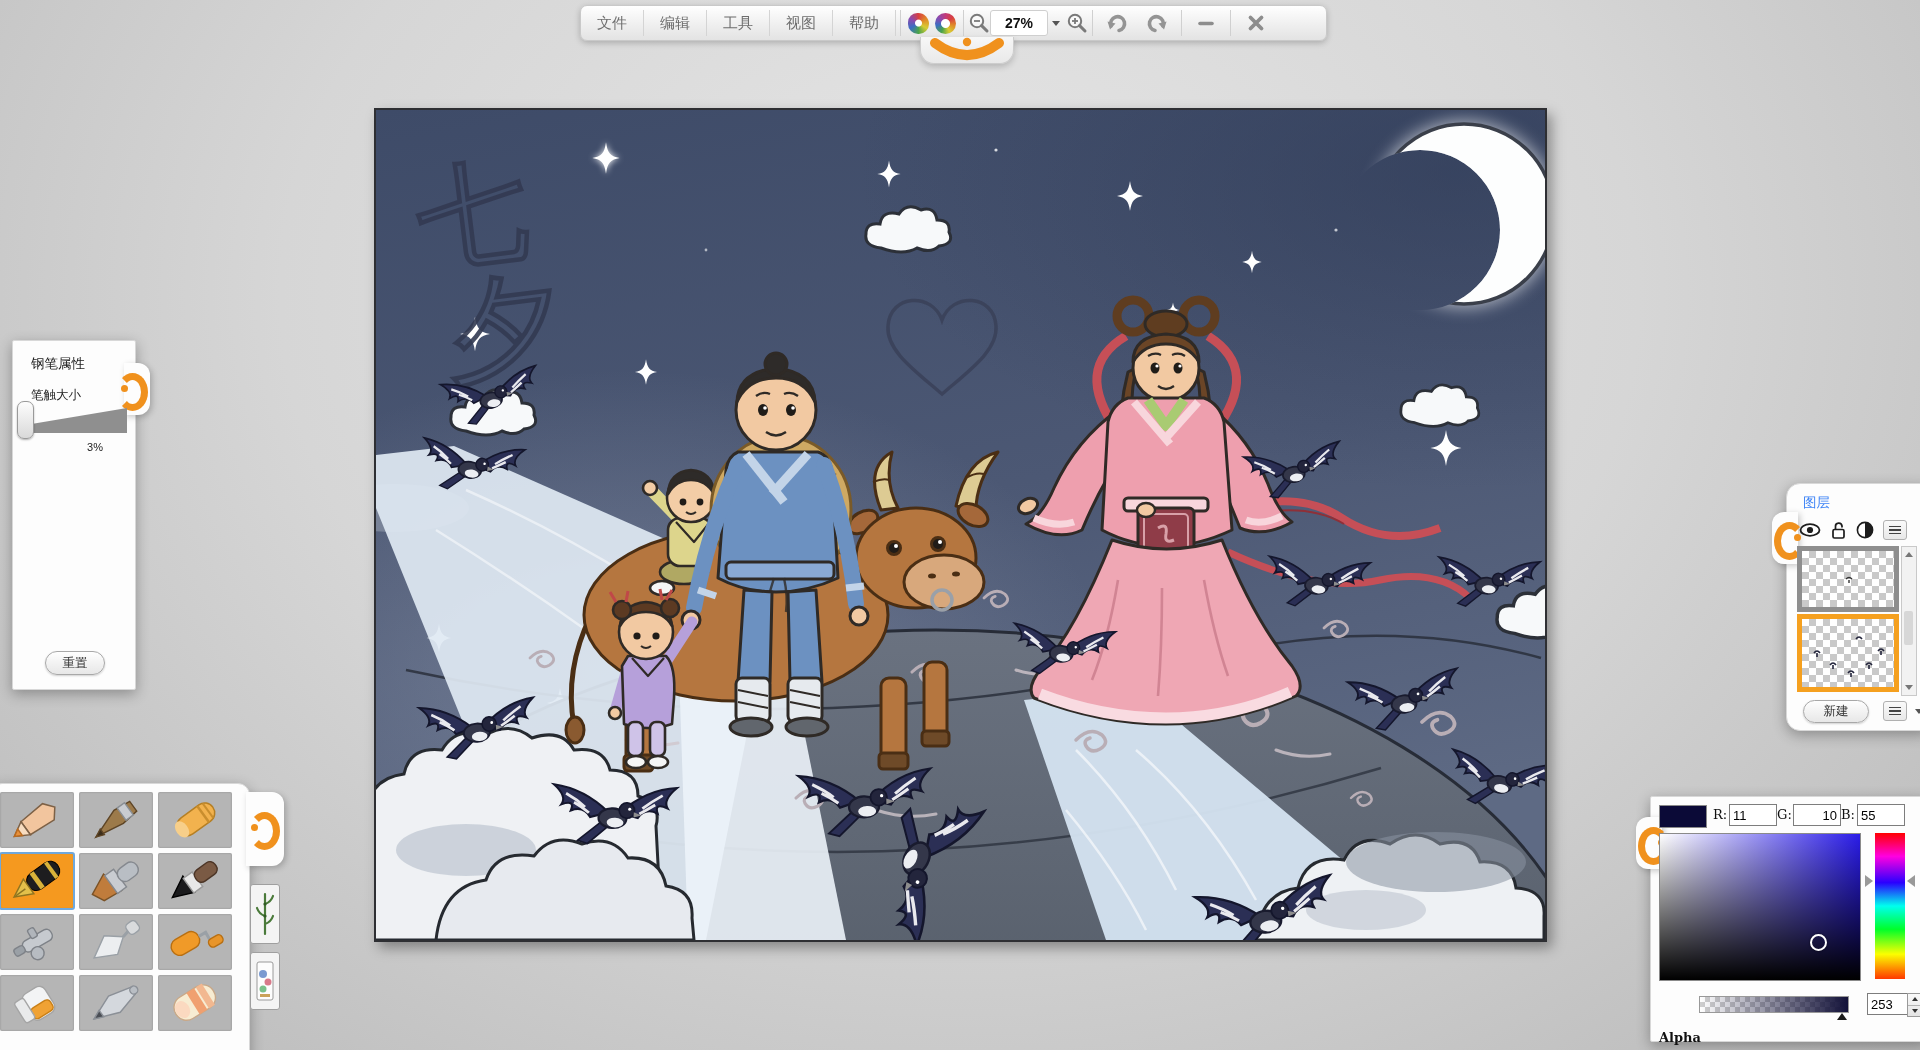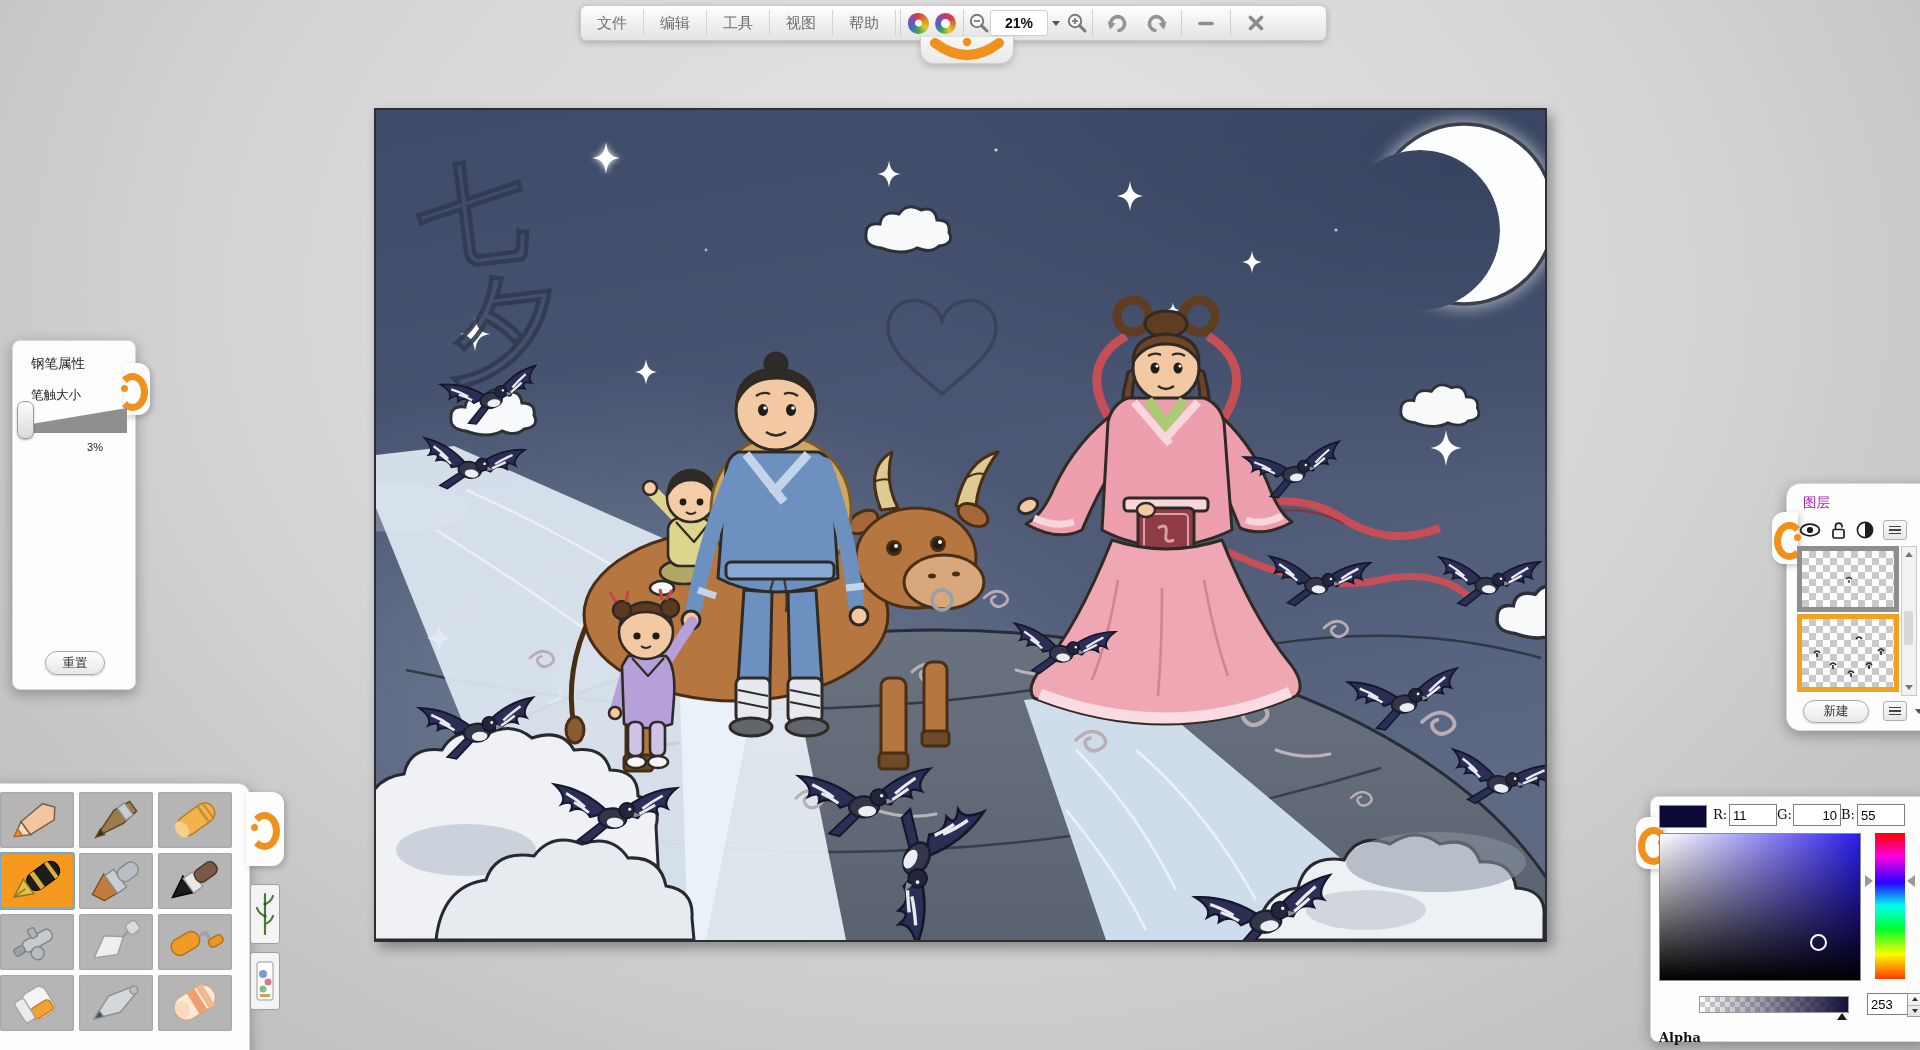--- a/index.html
+++ b/index.html
@@ -1,21 +1,21 @@
 <!DOCTYPE html>
 <html><head>
 <meta charset="utf-8">
 <style>
   html,body{margin:0;padding:0;width:1920px;height:1050px;overflow:hidden;
     font-family:"Liberation Sans",sans-serif;}
   #app{position:relative;width:1920px;height:1050px;
     background:radial-gradient(ellipse at 50% 28%, #e6e6e6 0%, #d6d6d6 50%, #b9b9b9 100%);}
   
   .panel{position:absolute;background:#fdfdfd;border:1px solid #d8d8d8;
-    border-radius:8px;box-shadow:0 4px 14px rgba(0,0,0,.30);}
+    border-radius:2px;box-shadow:0 4px 14px rgba(0,0,0,.30);}
   .flap{position:absolute;background:#fdfdfd;box-shadow:2px 2px 6px rgba(0,0,0,.22);}
   .oc{position:absolute;width:17px;height:24px;border:7px solid #f0911d;border-radius:50%;}
   .oc.openL{border-left-color:transparent;}
   .oc.openR{border-right-color:transparent;}
   .odot{position:absolute;width:7px;height:7px;background:#f0911d;border-radius:50%;}
   
   #toolbar{position:absolute;left:580px;top:5px;width:745px;height:34px;
     background:linear-gradient(#ffffff,#efefef 55%,#e3e3e3);border:1px solid #c9c9c9;
     border-radius:7px;box-shadow:0 2px 6px rgba(0,0,0,.22);display:flex;align-items:center;}
   .menu-btn{width:62px;height:26px;line-height:26px;text-align:center;font-size:15px;
@@ -56,21 +56,21 @@
   #tools{left:-10px;top:783px;width:258px;height:290px;border-radius:12px;padding:0;}
   #tgrid{position:absolute;left:9px;top:8px;display:grid;grid-template-columns:repeat(3,74px);
     grid-auto-rows:56px;gap:5px;}
   .cell{background:#b5b5b5;border-radius:2px;display:flex;align-items:center;justify-content:center;
     box-shadow:inset 0 0 2px rgba(0,0,0,.25);}
   .cell.sel{background:#f5991f;outline:2px solid #6fa8dc;outline-offset:-1px;}
   .sidebtn{position:absolute;background:#f4f4f4;border:1px solid #9f9f9f;border-radius:3px;
     display:flex;align-items:center;justify-content:center;}
   
   #layers{left:1786px;top:483px;width:140px;height:246px;border-radius:14px 0 0 14px;}
-  #layers .ttl{position:absolute;left:16px;top:10px;font-size:13.5px;color:#a21caf;}
+  #layers .ttl{position:absolute;left:16px;top:10px;font-size:13.5px;color:#3b82f6;}
   #lyr-icons{position:absolute;left:12px;top:36px;display:flex;align-items:center;gap:9px;}
   .mbtn{width:22px;height:18px;border:1px solid #b0b0b0;border-radius:3px;
     background:linear-gradient(#fafafa,#e8e8e8);display:flex;flex-direction:column;
     justify-content:center;gap:2px;align-items:center;}
   .mbtn i{display:block;width:12px;height:1.6px;background:#444;}
   .checker{background-image:
     linear-gradient(45deg,#c9c9c9 25%,transparent 25%,transparent 75%,#c9c9c9 75%),
     linear-gradient(45deg,#c9c9c9 25%,#ffffff 25%,#ffffff 75%,#c9c9c9 75%);
     background-position:0 0,7px 7px;background-size:14px 14px;background-color:#fff;}
   #lyr-list{position:absolute;left:10px;top:62px;width:102px;height:148px;}
@@ -125,21 +125,21 @@
   <span class="rain"></span>
   <span class="rain ring"></span>
   <div class="vsep"></div>
   <span class="tbtn">
     <svg width="22" height="22" viewBox="0 0 22 22">
       <circle cx="9" cy="9" r="6.2" fill="#ffffff" fill-opacity=".5" stroke="#7a7a7a" stroke-width="2"></circle>
       <line x1="13.6" y1="13.6" x2="19" y2="19" stroke="#7a7a7a" stroke-width="3" stroke-linecap="round"></line>
       <line x1="6" y1="9" x2="12" y2="9" stroke="#7a7a7a" stroke-width="1.8"></line>
     </svg>
       </span>
-  <div id="zoombox">21%</div>
+  <div id="zoombox">27%</div>
   <span class="caret"></span>
   <span class="tbtn" style="margin-left:6px">
     <svg width="22" height="22" viewBox="0 0 22 22">
       <circle cx="9" cy="9" r="6.2" fill="#ffffff" fill-opacity=".5" stroke="#7a7a7a" stroke-width="2"></circle>
       <line x1="13.6" y1="13.6" x2="19" y2="19" stroke="#7a7a7a" stroke-width="3" stroke-linecap="round"></line>
       <line x1="6" y1="9" x2="12" y2="9" stroke="#7a7a7a" stroke-width="1.8"></line>
       <line x1="9" y1="6" x2="9" y2="12" stroke="#7a7a7a" stroke-width="1.8"></line>
     </svg>
       </span>
   <div class="vsep"></div>

